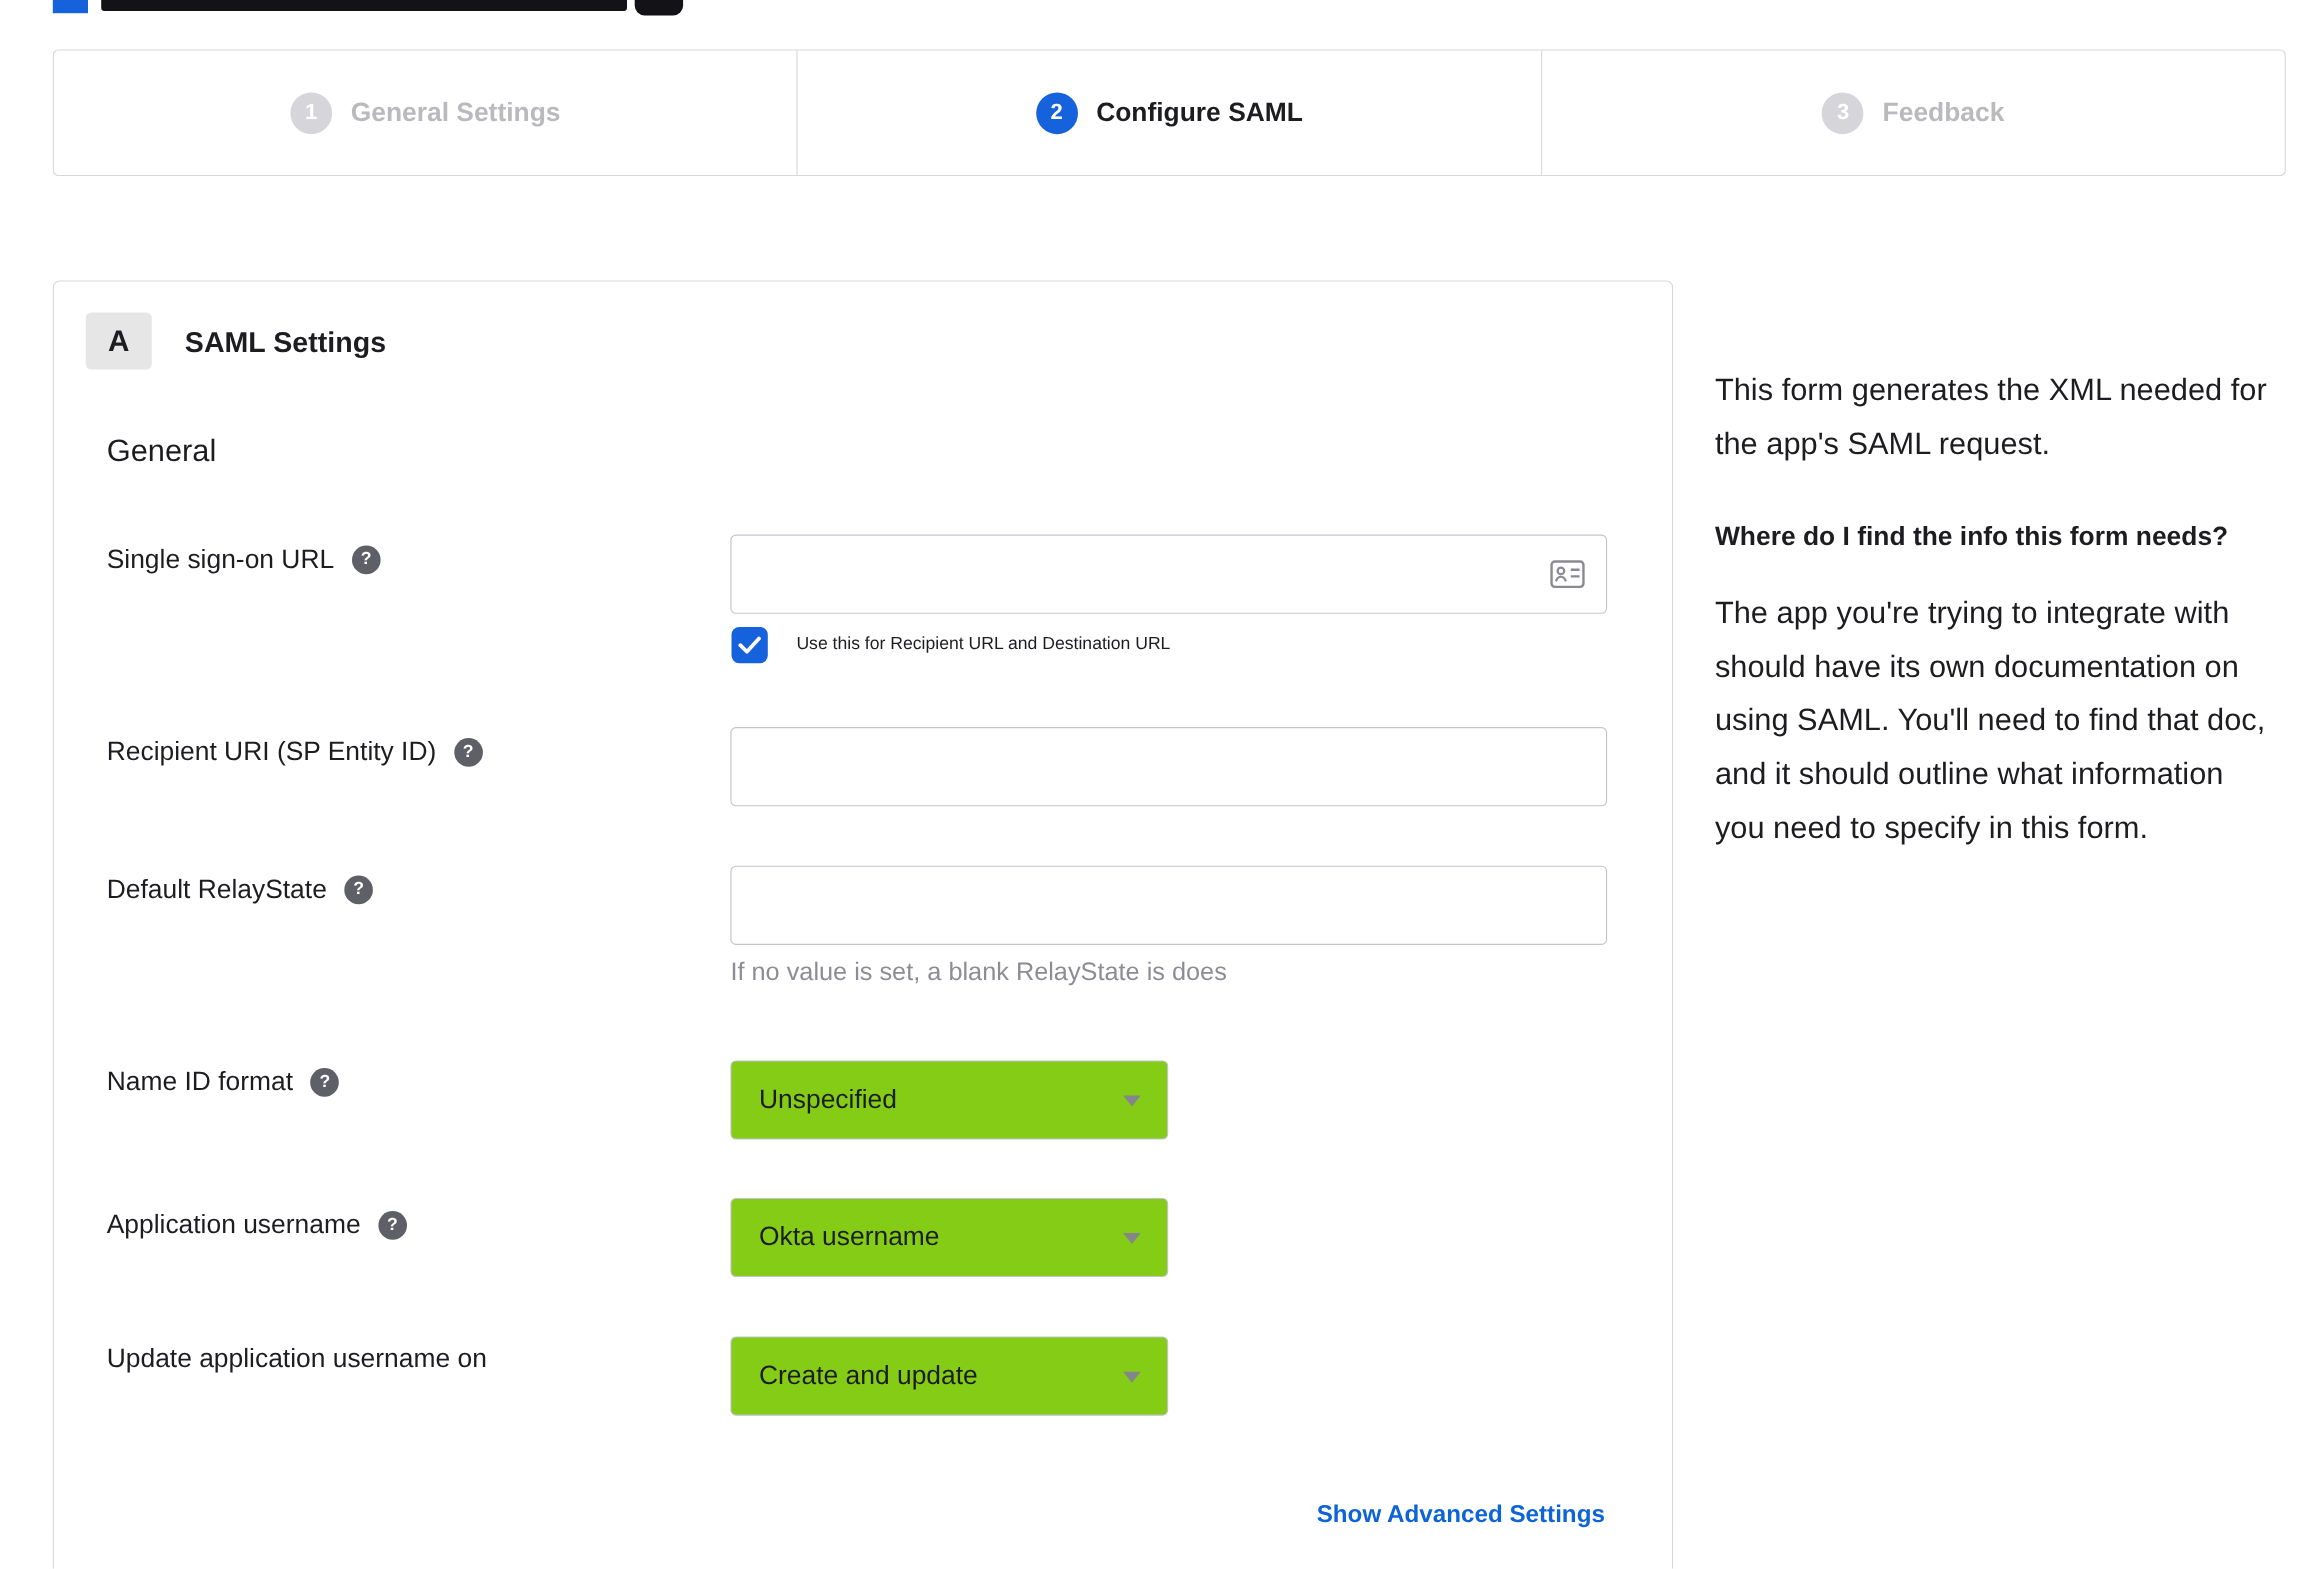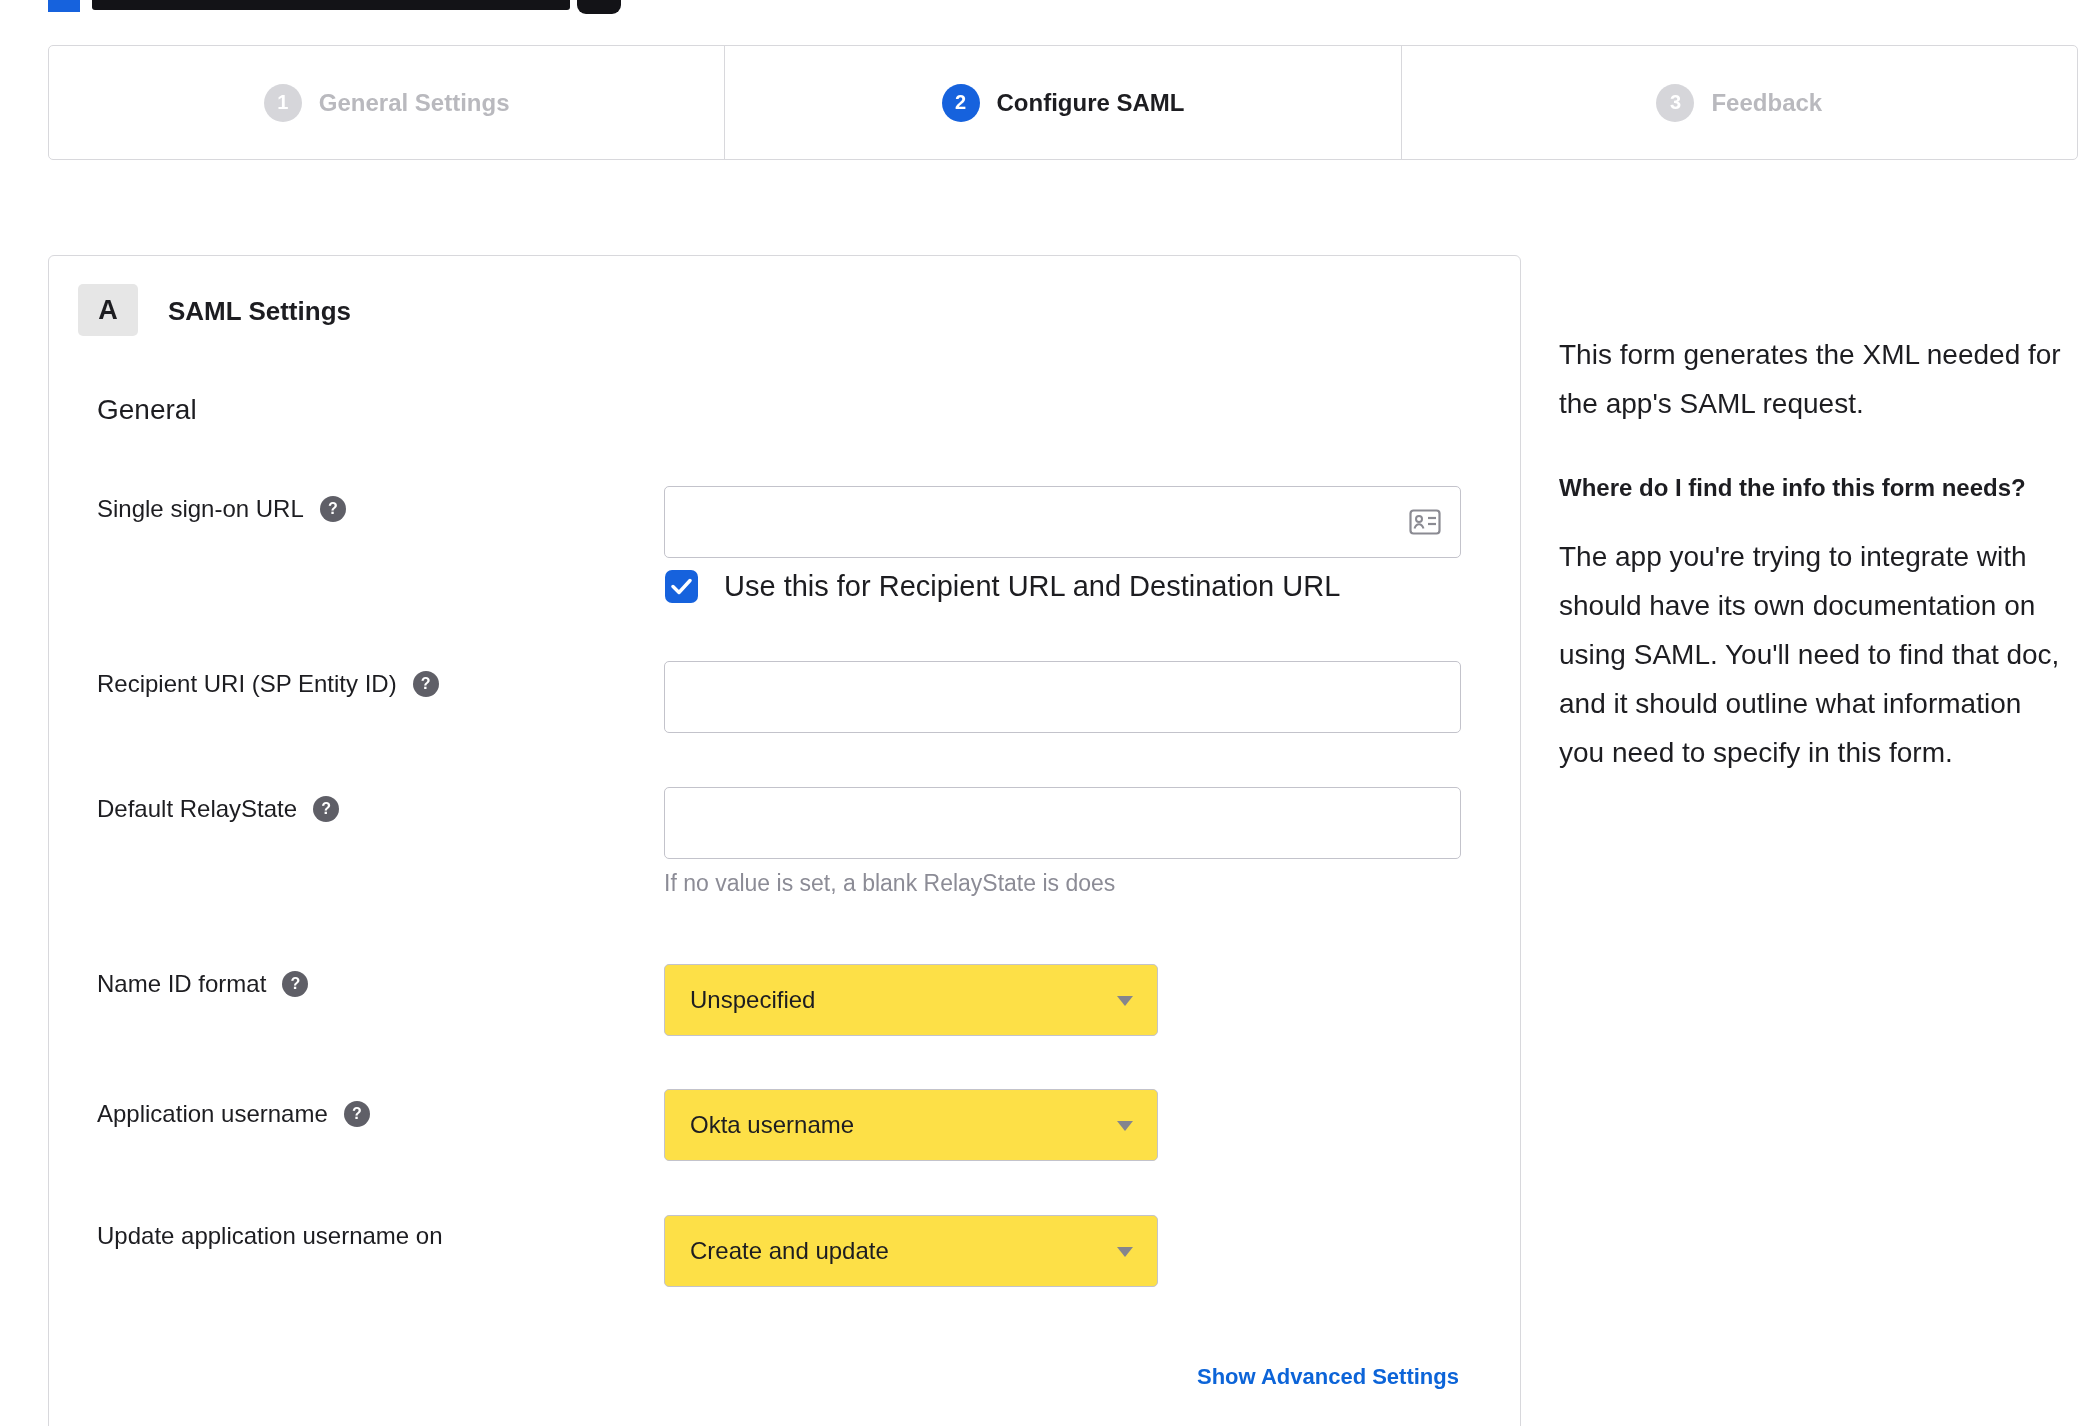--- a/index.html
+++ b/index.html
@@ -70,27 +70,27 @@
   .input-icon { position:absolute; right:20px; top:21px; width:32px; height:30px; }
 
   .checkbox-row {
     position:absolute; left:616px; top:312px;
     display:flex; align-items:center; gap:26px; height:36px;
   }
   .checkbox {
     width:33px; height:33px; border-radius:7px; background:#1662dd;
     display:inline-flex; align-items:center; justify-content:center; cursor:pointer; flex:0 0 auto;
   }
-  .checkbox-label { font-size:29px; cursor:pointer; }
+  .checkbox-label { font-size:16px; cursor:pointer; }
 
   .hint { position:absolute; left:615px; top:614px; font-size:23px; color:#8c8c96; }
 
   .select {
-    position:absolute; left:615px; width:494px; height:72px;
-    border:1px solid #c3c3cb; border-radius:5px; background:#fde047;
+    position:absolute; left:615px; width:398px; height:72px;
+    border:1px solid #c3c3cb; border-radius:5px; background:#84cc16;
     display:flex; align-items:center; padding:0 54px 0 25px; cursor:pointer;
   }
   .select-value { font-size:24px; color:#1d1d21; }
   .caret {
     position:absolute; right:24px; top:31px;
     width:0; height:0;
     border-left:8px solid transparent; border-right:8px solid transparent;
     border-top:10px solid #85858d;
   }
 

